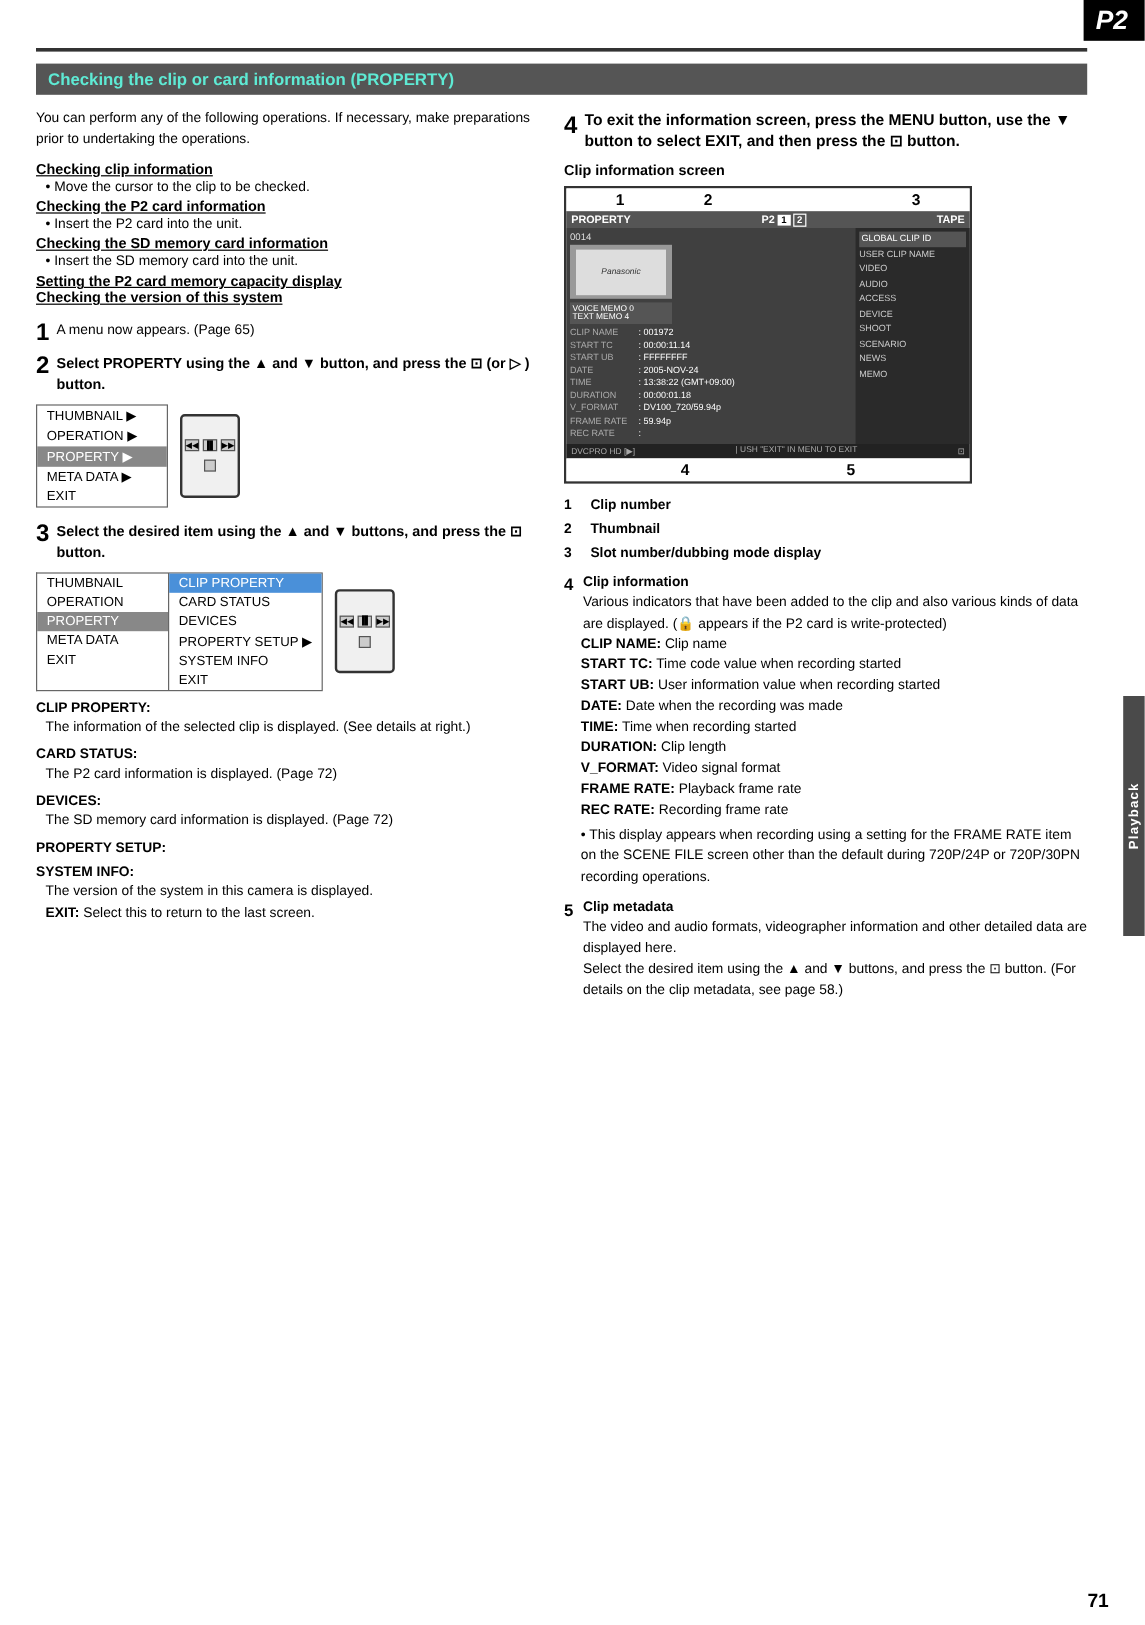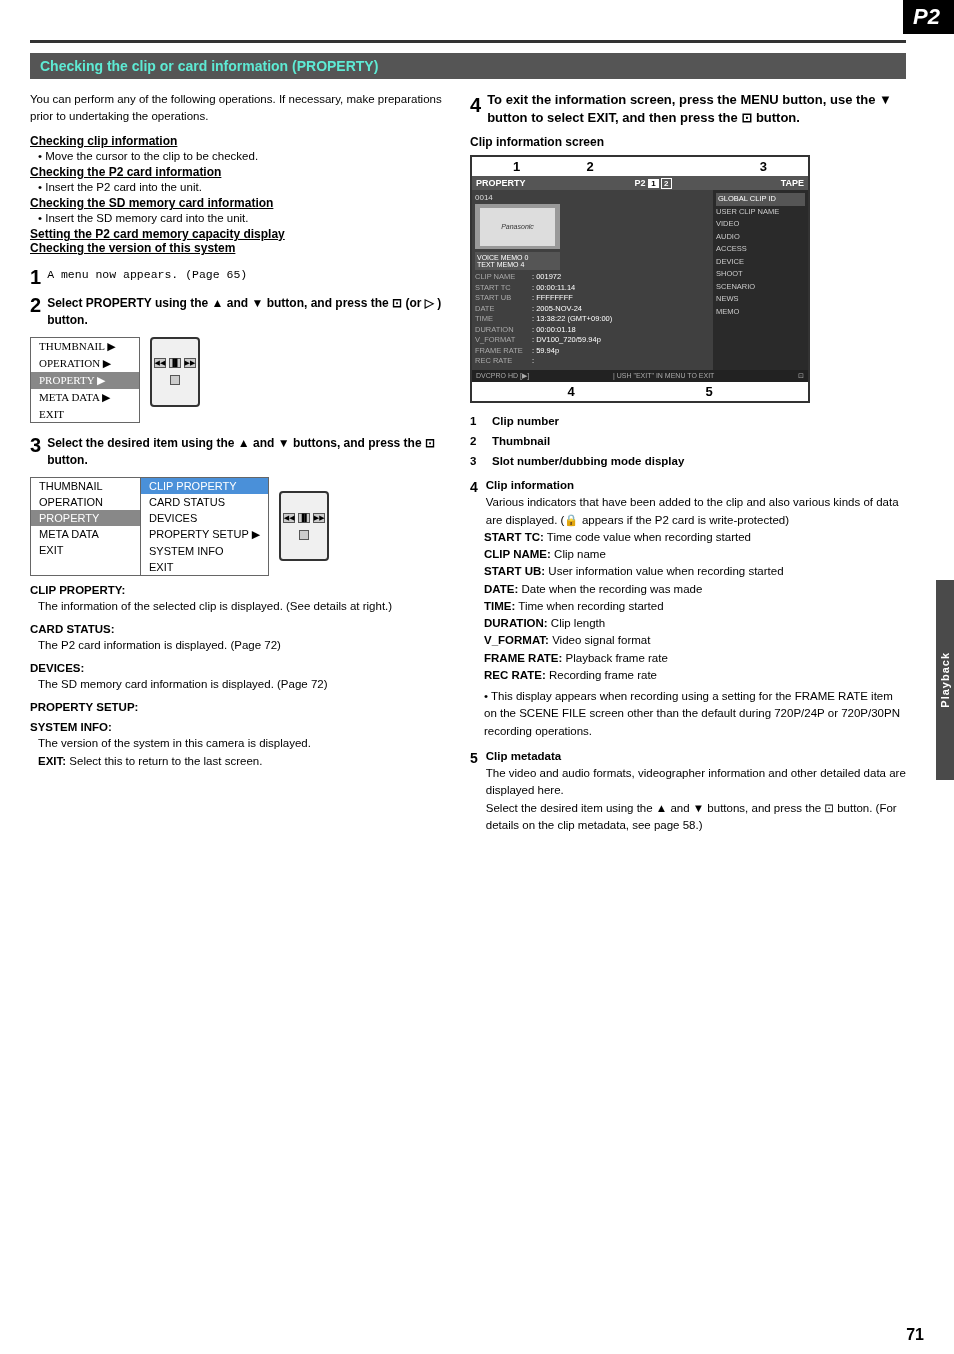--- a/index.html
+++ b/index.html
@@ -120,29 +120,28 @@
       font-size: 12px;
       font-weight: bold;
       line-height: 1.4;
       overflow: hidden;
     }
     .step-subtext {
       font-size: 11.5px;
       line-height: 1.4;
       margin-top: 0;
       padding-left: 0;
-      font-family: Liberation Mono, monospace;
     }
 
     
     .menu-box-container {
       display: flex;
+      align-items: center;
       gap: 10px;
       margin: 8px 0;
-      font-family: Liberation Serif, serif;
     }
     .menu-box {
       border: 1px solid #666;
       font-size: 11px;
       min-width: 110px;
     }
     .menu-item {
       padding: 2px 8px;
       display: flex;
       align-items: center;
@@ -614,22 +613,22 @@
 
       <div class="clip-detail-section">
         <div class="sub-numbered">
           <span class="sub-num">4</span>
           <div class="sub-content">
             <span class="bold-label">Clip information</span><br>
             <span>Various indicators that have been added to the clip and also various kinds of data are displayed. (🔒 appears if the P2 card is write-protected)</span>
           </div>
         </div>
         <div class="indent-body">
+          <div><span class="bold-label">CLIP NAME:</span> Clip name</div>
           <div><span class="bold-label">START TC:</span> Time code value when recording started</div>
-          <div><span class="bold-label">CLIP NAME:</span> Clip name</div>
           <div><span class="bold-label">START UB:</span> User information value when recording started</div>
           <div><span class="bold-label">DATE:</span> Date when the recording was made</div>
           <div><span class="bold-label">TIME:</span> Time when recording started</div>
           <div><span class="bold-label">DURATION:</span> Clip length</div>
           <div><span class="bold-label">V_FORMAT:</span> Video signal format</div>
           <div><span class="bold-label">FRAME RATE:</span> Playback frame rate</div>
           <div><span class="bold-label">REC RATE:</span> Recording frame rate</div>
           <div style="margin-top:4px;">• This display appears when recording using a setting for the FRAME RATE item on the SCENE FILE screen other than the default during 720P/24P or 720P/30PN recording operations.</div>
         </div>
       </div>

